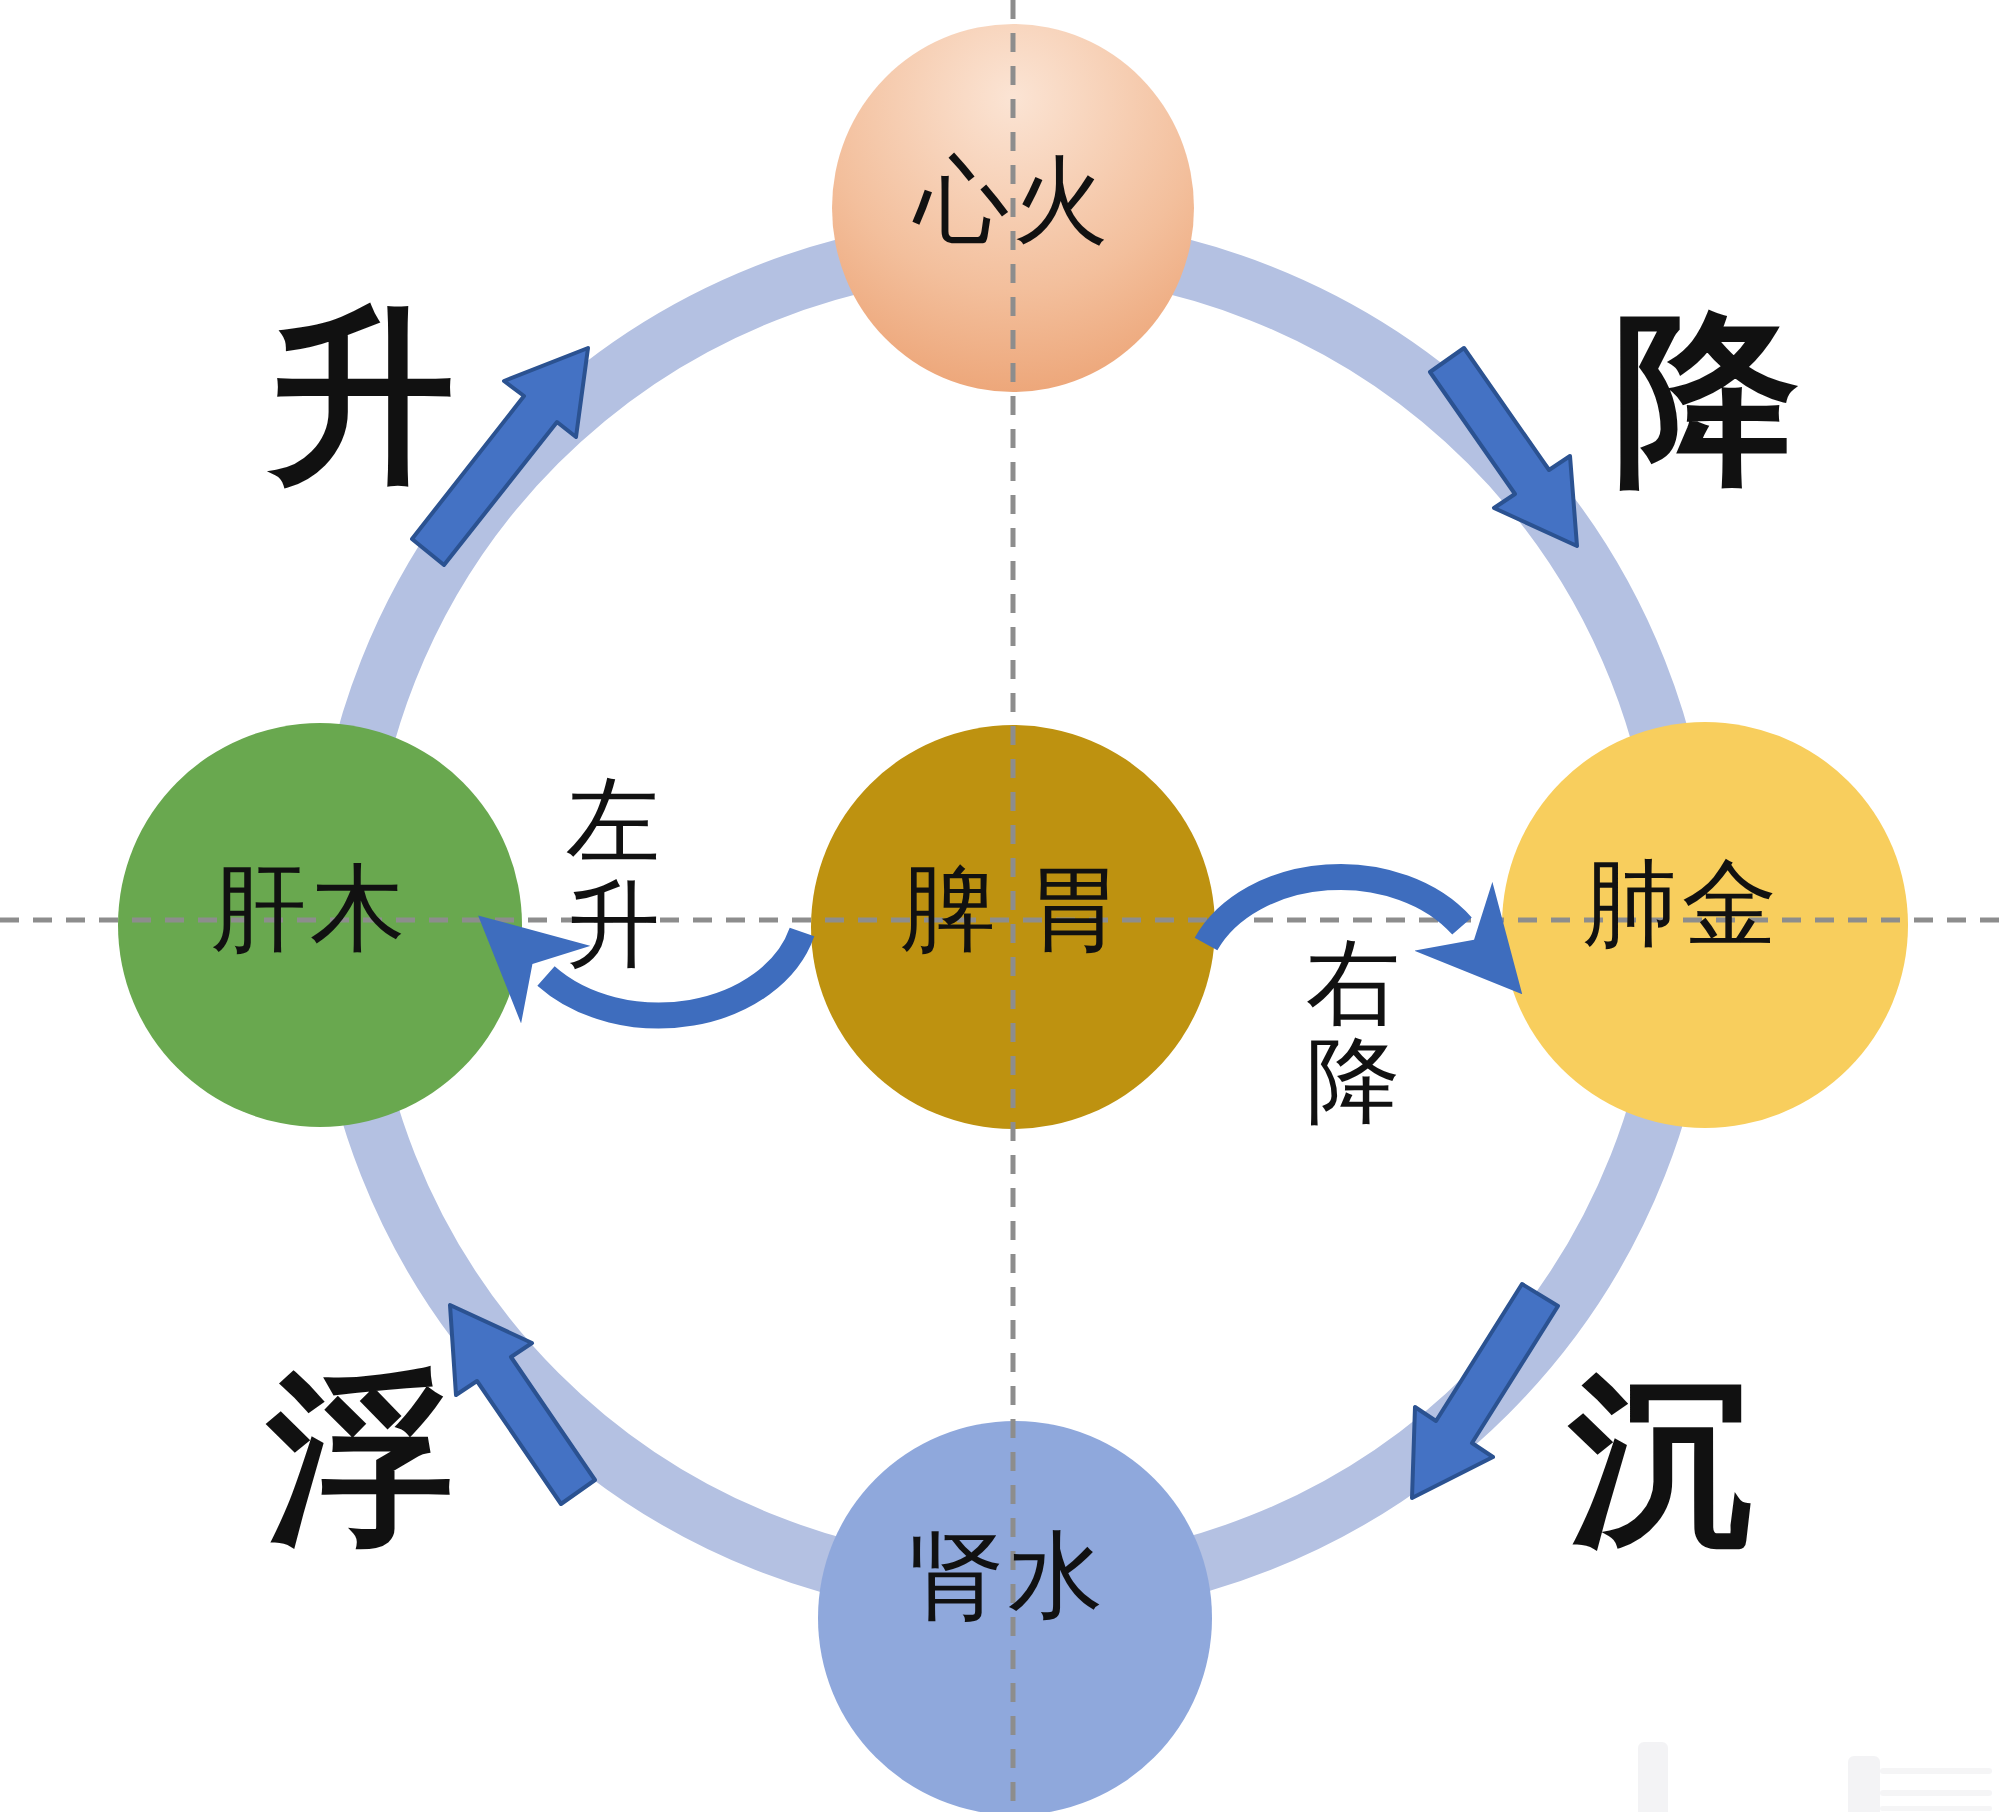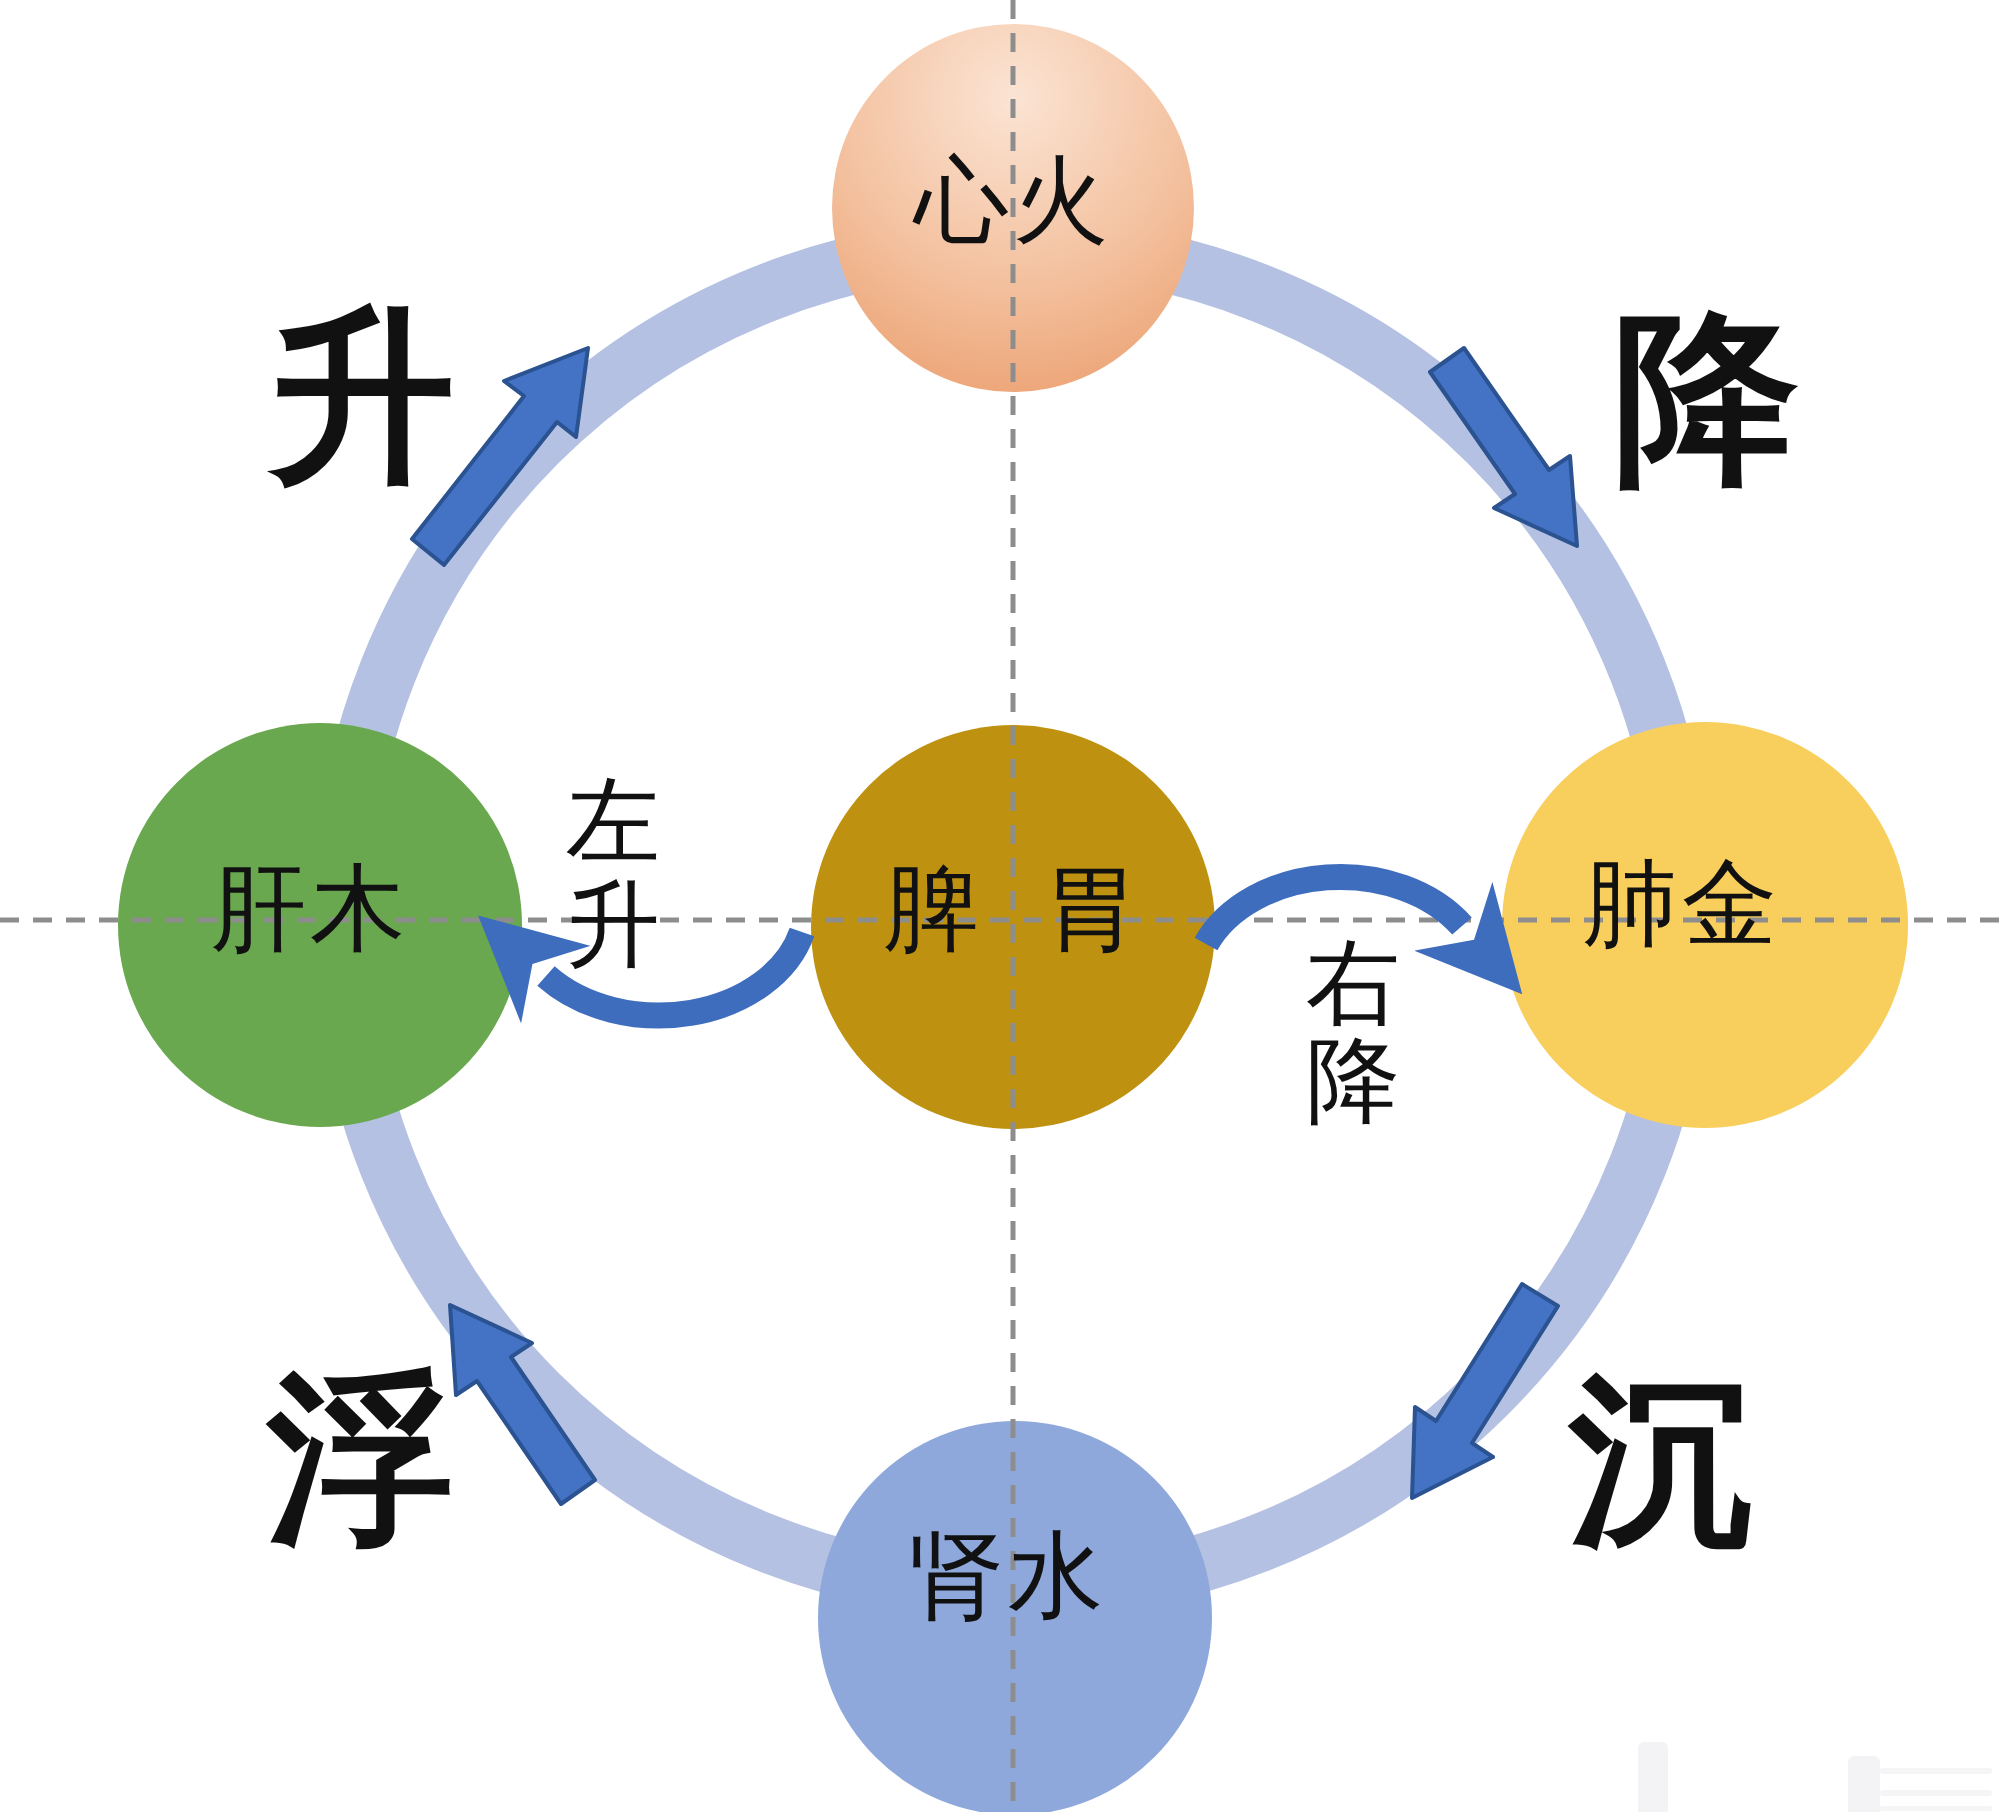--- a/index.html
+++ b/index.html
@@ -1,17 +1,17 @@
 <!DOCTYPE html>
 <html><head>
 <meta charset="utf-8">
 <style>
   html,body{margin:0;padding:0;background:#ffffff;}
   #stage{position:relative;width:2000px;height:1812px;background:#ffffff;overflow:hidden;
-         font-family:Liberation Mono, monospace;}
+         font-family:Liberation Serif, serif;}
   svg{display:block;width:2000px;height:1812px;}
   .dash{fill:none;stroke-width:5;stroke-dasharray:19 14;}
   .block-arrow{stroke:#2B5291;stroke-width:4;stroke-linejoin:round;}
   .curved-arrow{fill:none;stroke-width:26;stroke-linecap:butt;}
   .node-label{font-size:95px;fill:#111111;text-anchor:middle;letter-spacing:4px;}
   .big-label{font-size:186px;font-weight:bold;fill:#111111;text-anchor:middle;}
   .mid-label{font-size:94px;fill:#111111;text-anchor:middle;}
   .wm{opacity:.75;}
 </style>
 </head>

